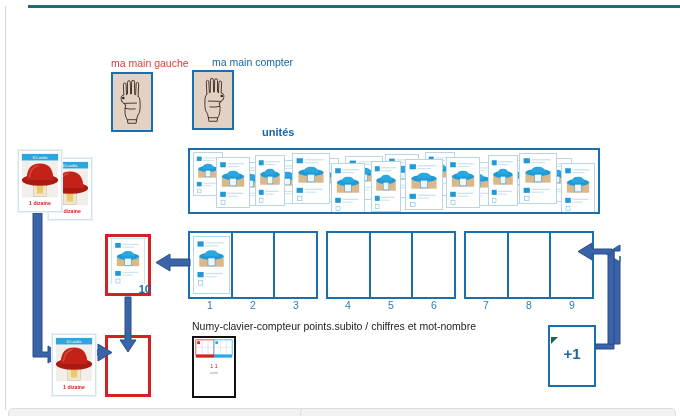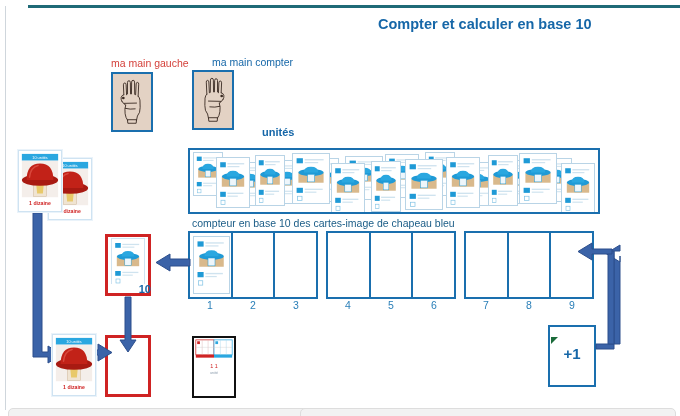--- a/index.html
+++ b/index.html
@@ -85,21 +85,20 @@
   #pill-2{left:300px;width:376px;}
 </style>
 </head>
 <body>
 
 <div class="stage">
 
   <div class="abs" id="top-rule"></div>
   <div class="abs" id="left-rule"></div>
 
-  <div class="abs" id="title-right">Compter et calculer en base 10</div>
 
   <div class="abs hand-label" id="label-left-hand">ma main gauche</div>
   <div class="abs hand-label" id="label-right-hand">ma main compter</div>
   <div class="abs hand-label" id="label-unites">unités</div>
 
   <div class="abs hand-card" id="hand-left">
     <svg class="hand-svg" viewBox="0 0 42 60">
       <g fill="none" stroke="#3a2a22" stroke-width="1" stroke-linejoin="round" stroke-linecap="round">
         <path d="M12 22 L11.5 11 Q11.5 9 13 9 Q14.5 9 14.5 11 L15 22"></path>
         <path d="M16 21 L16 8.5 Q16 6.5 17.6 6.5 Q19.2 6.5 19.2 8.5 L19.4 21"></path>
@@ -516,21 +515,20 @@
         <path d="M12 22 Q12 15 20 15 Q28 15 28 22 Z" fill="#2aa7e0"></path>
         <rect x="16" y="24" width="8" height="9" fill="#eef6fb" stroke="#1f9ad6" stroke-width="0.6"></rect>
         <rect x="4" y="40" width="7" height="6" fill="#1f9ad6"></rect>
         <rect x="13" y="41" width="20" height="1.6" fill="#cfe3ef"></rect>
         <rect x="13" y="44.5" width="13" height="1.4" fill="#cfe3ef"></rect>
         <rect x="5" y="50" width="5" height="5" fill="none" stroke="#7fc2e4" stroke-width="0.8"></rect>
       </svg></div>
   <div class="abs" id="red-top-num">10</div>
   <div class="red-box" id="red-box-bottom"></div>
 
-  <div class="abs" id="label-counter">compteur en base 10 des cartes-image de chapeau bleu</div>
   <div class="abs" id="counter-row">
     <div class="cell-group" id="grp-a">
       <div class="cell">
           <div class="cell-card"><svg class="hat-svg" viewBox="0 0 40 58" preserveAspectRatio="none">
               <rect x="0" y="0" width="40" height="58" fill="#ffffff"></rect>
               <rect x="4" y="5" width="7" height="6" fill="#1f9ad6"></rect>
               <rect x="13" y="6" width="21" height="1.6" fill="#cfe3ef"></rect>
               <rect x="13" y="9.5" width="15" height="1.4" fill="#cfe3ef"></rect>
               <rect x="6" y="22" width="28" height="12" fill="#d9b98c"></rect>
               <ellipse cx="20" cy="22" rx="14" ry="4.2" fill="#1f9ad6"></ellipse>
@@ -565,20 +563,21 @@
     <span style="left:246px">6</span>
     <span style="left:298px">7</span>
     <span style="left:341px">8</span>
     <span style="left:384px">9</span>
   </div>
 
   <div class="abs" id="plus-one-box"></div>
   <div class="abs" id="plus-one-corner"></div>
   <div class="abs" id="plus-one-text">+1</div>
 
+  <div class="abs" id="label-clavier">Numy-clavier-compteur points.subito / chiffres et mot-nombre</div>
   <div class="abs" id="clavier-card">
       <svg viewBox="0 0 44 62" preserveAspectRatio="none" style="width:100%;height:100%;display:block">
         <rect x="0" y="0" width="44" height="62" fill="#ffffff"></rect>
         <rect x="2" y="2" width="20" height="16" fill="#ffffff" stroke="#cf2323" stroke-width="0.8"></rect>
         <rect x="22" y="2" width="20" height="16" fill="#ffffff" stroke="#2aa7e0" stroke-width="0.8"></rect>
         <rect x="3.5" y="3.5" width="3" height="3" fill="#cf2323"></rect>
         <rect x="23.5" y="3.5" width="3" height="3" fill="#2aa7e0"></rect>
         <line x1="9" y1="2" x2="9" y2="18" stroke="#e0b4b4" stroke-width="0.5"></line>
         <line x1="15.5" y1="2" x2="15.5" y2="18" stroke="#e0b4b4" stroke-width="0.5"></line>
         <line x1="29" y1="2" x2="29" y2="18" stroke="#a9d9ef" stroke-width="0.5"></line>

